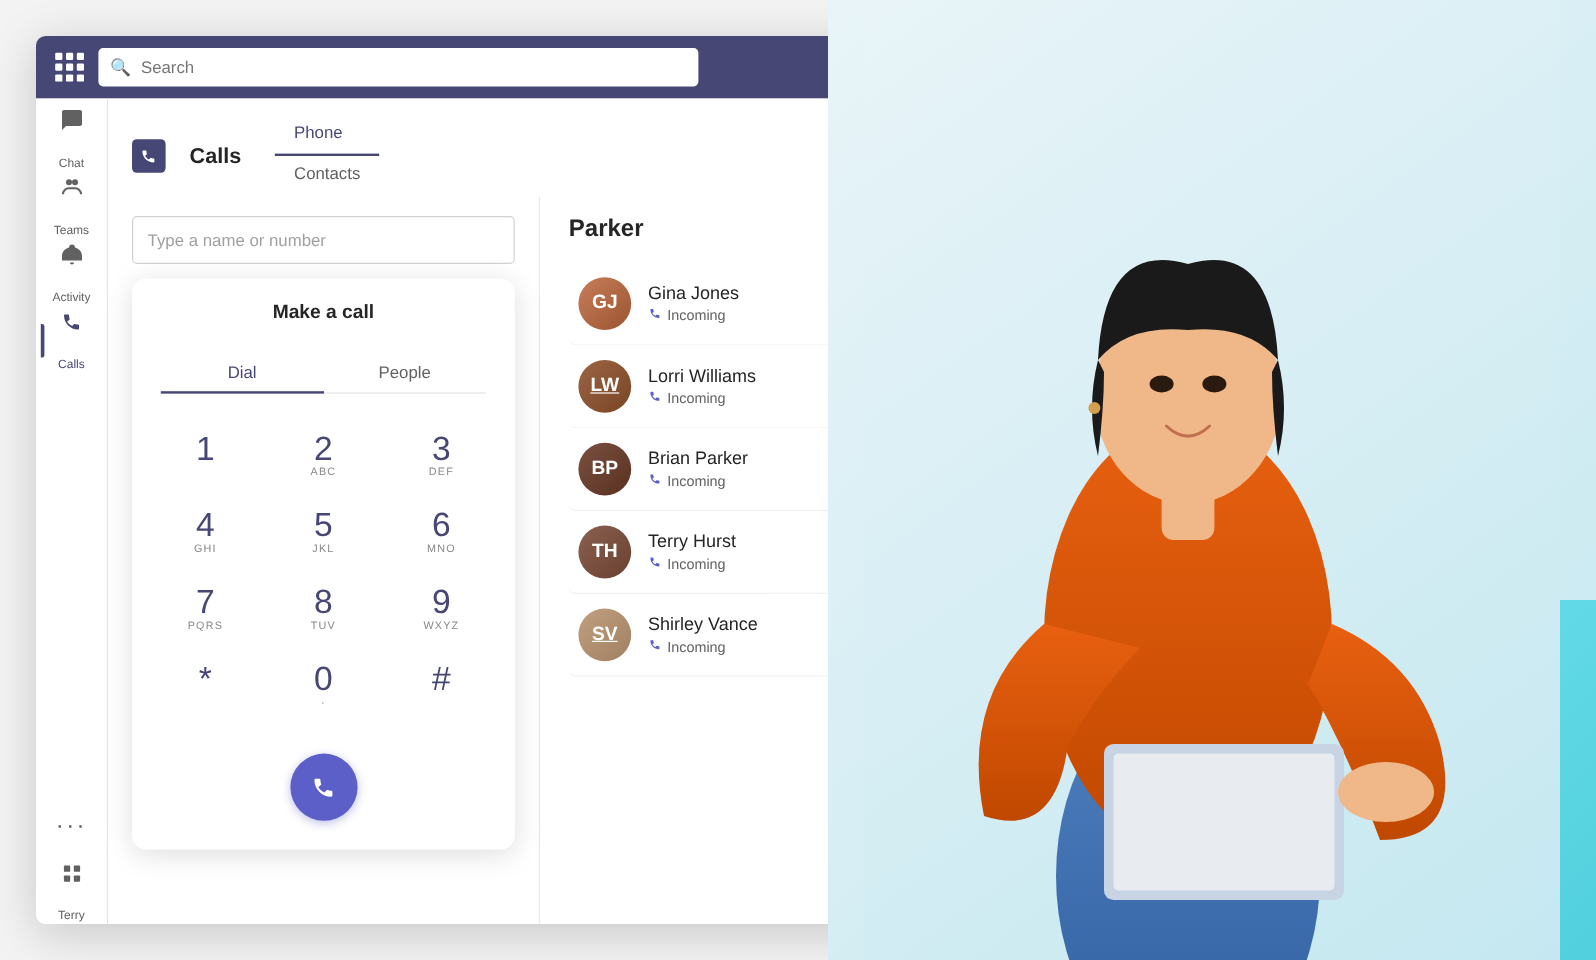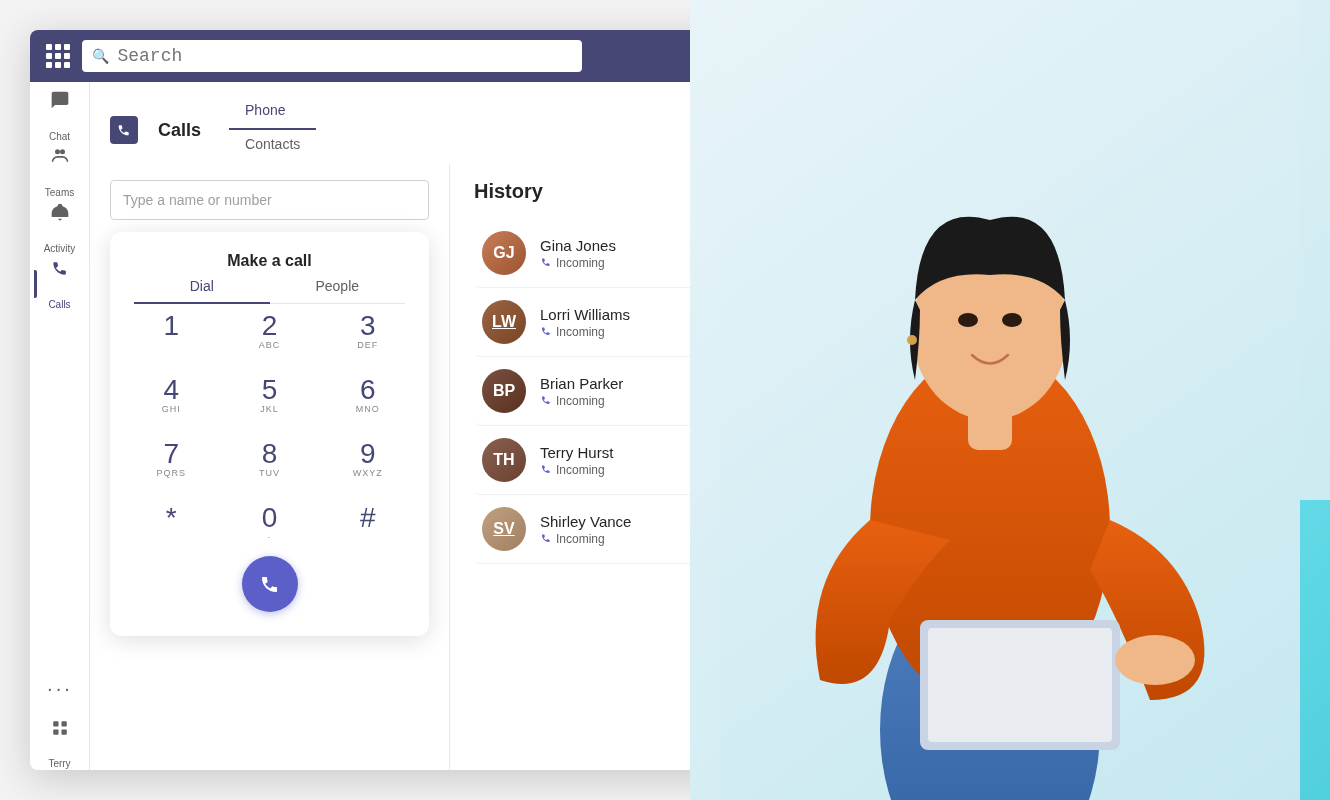--- a/index.html
+++ b/index.html
@@ -58,25 +58,24 @@
       border-radius: 4px;
       height: 32px;
       display: flex;
       align-items: center;
       padding: 0 10px;
       gap: 8px;
     }
     .search-bar input {
       border: none;
       outline: none;
-      font-size: 18px;
+      font-size: 14px;
       color: #a16207;
       width: 100%;
       background: transparent;
-      font-family: Liberation Mono, monospace;
     }
     .search-icon-svg {
       color: #888;
       font-size: 14px;
     }
 
     
     .app-body {
       display: flex;
       flex: 1;
@@ -219,21 +218,21 @@
 
     
     .dialpad-card {
       background: #fff;
       border-radius: 12px;
       box-shadow: 0 4px 24px rgba(0,0,0,0.13);
       padding: 20px 24px 24px 24px;
       display: flex;
       flex-direction: column;
       align-items: center;
-      gap: 0;
+      gap: 24px;
     }
 
     .dialpad-title {
       font-size: 16px;
       font-weight: 600;
       color: #252525;
     }
 
     .dialpad-tabs {
       display: flex;
@@ -583,21 +582,21 @@
                 <svg width="24" height="24" viewBox="0 0 24 24" fill="none">
                   <path d="M6.6 10.8C7.8 13.2 9.8 15.2 12.2 16.4L14.1 14.5C14.3 14.3 14.7 14.2 14.9 14.4C15.9 14.8 17 15 18 15C18.6 15 19 15.4 19 16V19C19 19.6 18.6 20 18 20C10.3 20 4 13.7 4 6C4 5.4 4.4 5 5 5H8C8.6 5 9 5.4 9 6C9 7.1 9.2 8.1 9.6 9.1C9.8 9.3 9.7 9.7 9.5 9.9L7.6 11.8C7.3 11.5 6.9 11.1 6.6 10.8Z" fill="#fff"></path>
                 </svg>
               </button>
             </div>
           </div>
         </div>
 
         <div class="right-panel">
           <div class="history-header">
-            <span class="history-title">History</span>
+            <span class="history-title">Parker</span>
             <div class="history-filters">
               <span class="filter-btn">All</span>
               <span class="filter-btn">Missed</span>
               <span class="filter-btn active-filter">Incoming</span>
             </div>
           </div>
 
           <div class="call-list">
 
             <div class="call-item">

